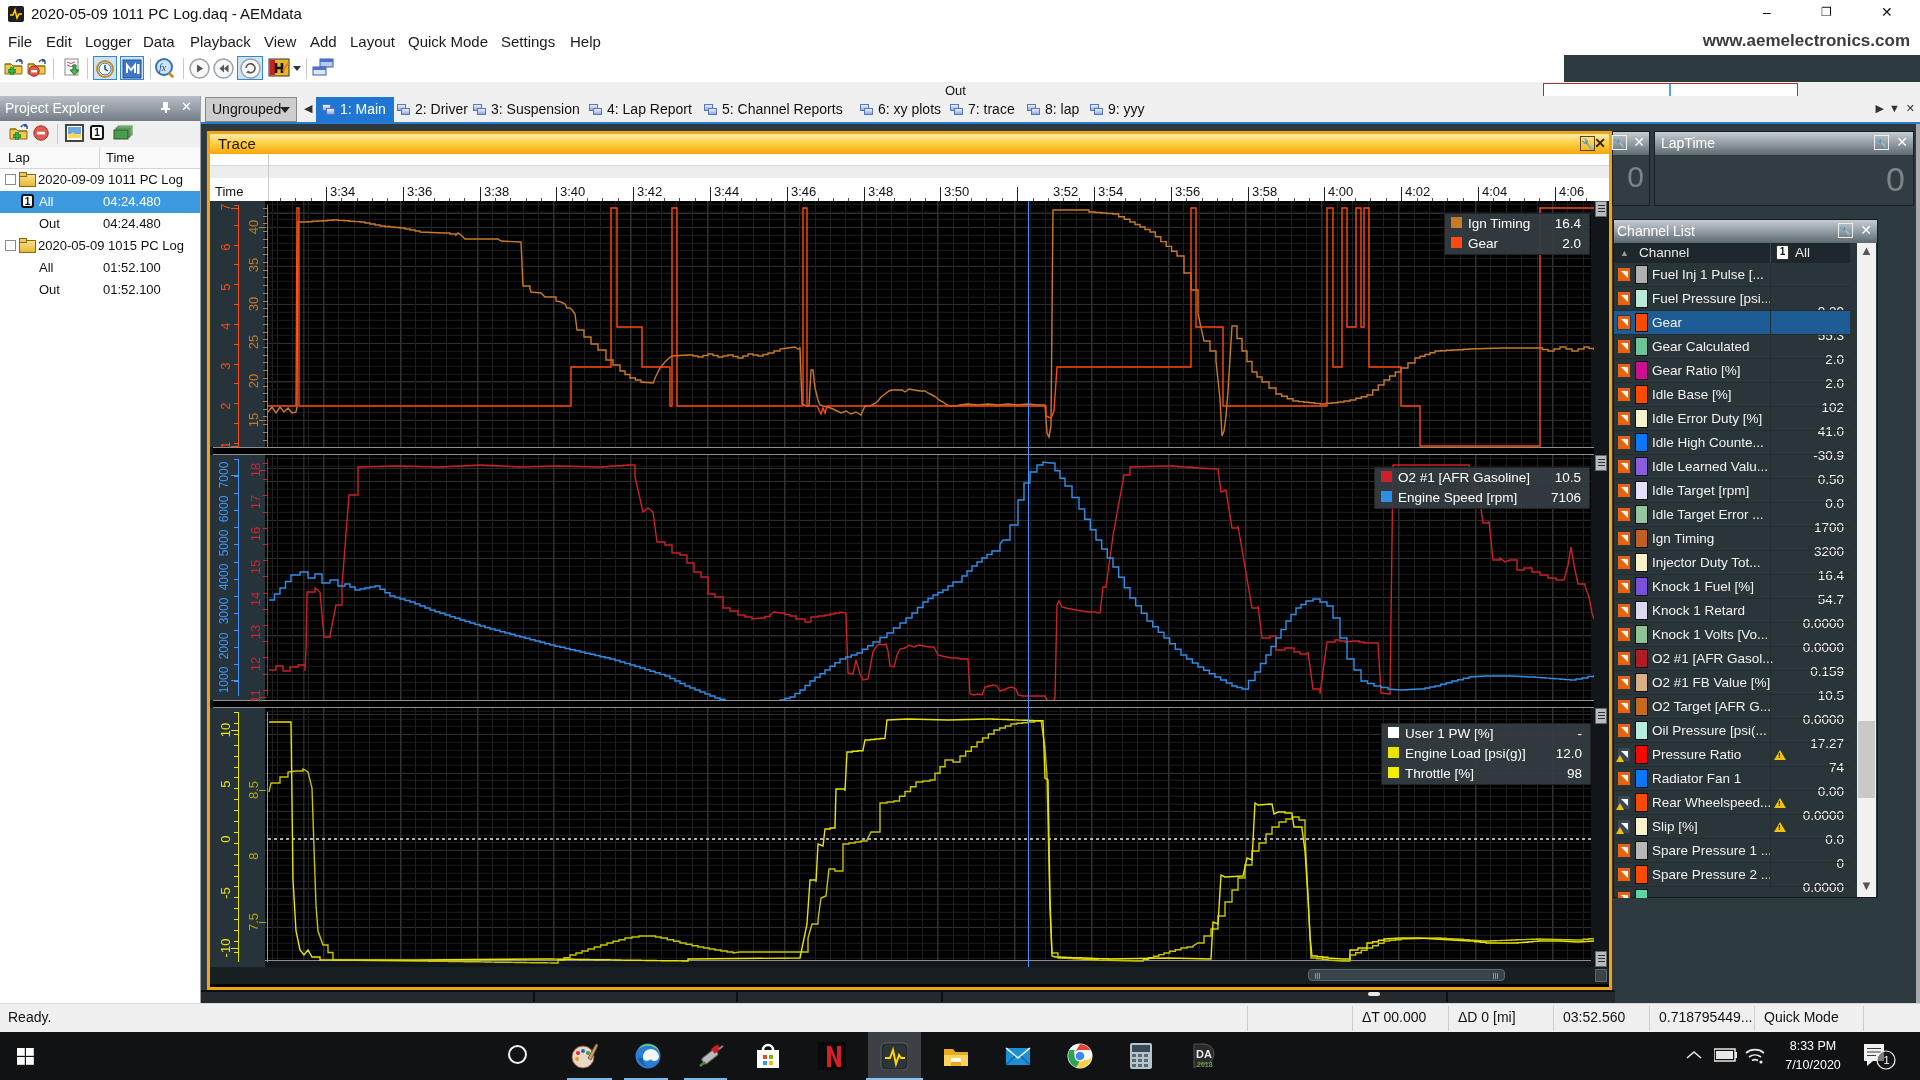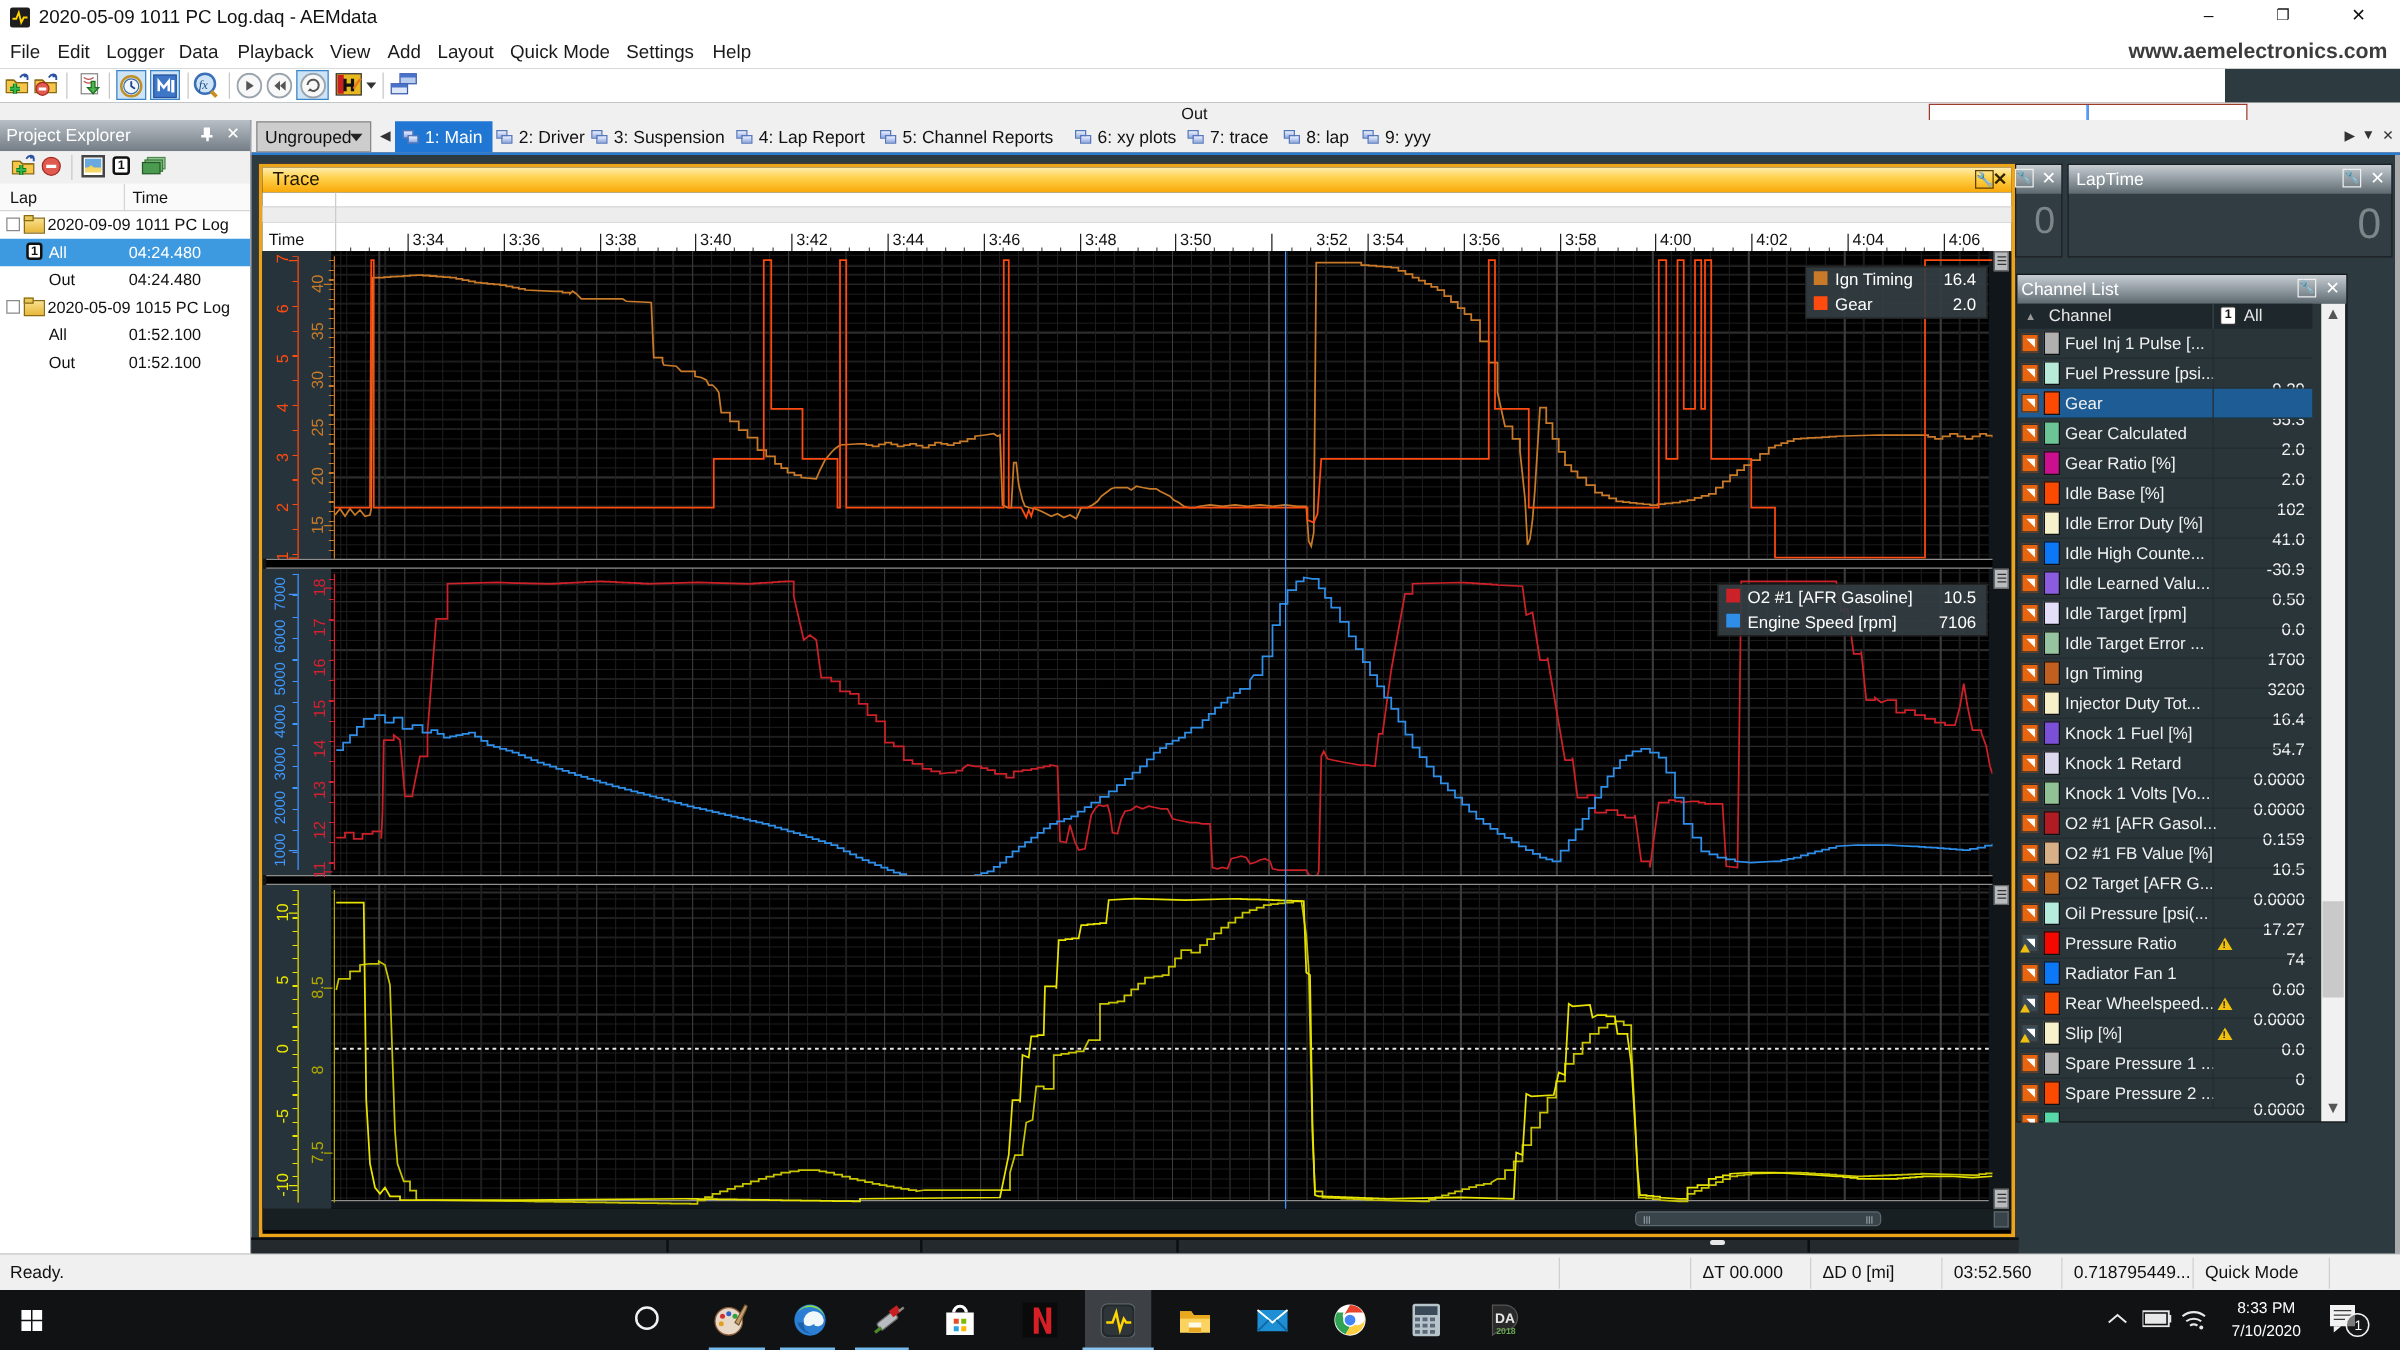--- a/index.html
+++ b/index.html
@@ -9,21 +9,21 @@
 
 
 #titlebar { left:0; top:0; width:1920px; height:28px; background:#ffffff; }
 #titlebar .ttext { position:absolute; left:31px; top:5px; font-size:15px; color:#111; }
 #appicon { position:absolute; left:8px; top:6px; width:16px; height:16px; background:#1d1d1d; border-radius:2px; }
 #appicon svg { position:absolute; left:0; top:0; }
 .winbtn { position:absolute; top:0; width:14px; height:28px; color:#111; font-size:14px; }
 #menubar { left:0; top:28px; width:1920px; height:27px; background:#ffffff; }
 #menubar span.mi { position:absolute; top:5px; font-size:15px; color:#1a1a1a; }
 #aemurl { position:absolute; top:3px; right:10px; font-size:17px; font-weight:bold; color:#3c3c3c; }
-#toolbar { left:0; top:55px; width:1780px; height:27px; background:#ffffff; }
+#toolbar { left:0; top:55px; width:1564px; height:27px; background:#ffffff; }
 .tsep { position:absolute; top:3px; width:1px; height:21px; background:#c8c8c8; }
 .tbtn-on { position:absolute; top:1px; background:#cde4f7; border:1px solid #3a84c8; }
 #strip { left:0; top:82px; width:1920px; height:14px; background:#f0f0f0; }
 #outlbl { position:absolute; left:945px; top:83px; font-size:13px; color:#111; }
 #lapboxes { position:absolute; left:1543px; top:83px; width:255px; height:17px; background:#fff; border:1px solid #9c3a2c; }
 #lapboxes .div { position:absolute; left:126px; top:0; width:1px; height:15px; background:#9c3a2c; }
 #lapboxes .cur { position:absolute; left:125px; top:0; width:2px; height:15px; background:#4f9fff; }
 
 
 #tabrow { left:201px; top:96px; width:1719px; height:26px; background:#f0f0f0; }
@@ -516,20 +516,25 @@
         <polyline points="1,14 23,14 25,172 28,223 32,242 36,247 40,242 44,249 52,249 52,252 150,252 280,251 285.2,251 285.2,251.1 290.3,251.1 290.3,251.2 295.5,251.2 295.5,251.2 300.6,251.2 300.6,251.3 305.8,251.3 305.8,251.4 310.9,251.4 310.9,251.5 316.1,251.5 316.1,251.5 321.2,251.5 321.2,251.6 326.4,251.6 326.4,251.7 331.5,251.7 331.5,251.8 336.7,251.8 336.7,251.8 341.8,251.8 341.8,251.9 347,251.9 347,252 352.2,252 352.2,252.1 357.3,252.1 357.3,252.2 362.5,252.2 362.5,252.2 367.6,252.2 367.6,252.3 372.8,252.3 372.8,252.4 377.9,252.4 377.9,252.5 383.1,252.5 383.1,252.5 388.2,252.5 388.2,252.6 393.4,252.6 393.4,252.7 398.5,252.7 398.5,252.8 403.7,252.8 403.7,252.8 408.8,252.8 408.8,252.9 414,252.9 414,253 420,253 420,251 532,250 539,216 542,172 548,172 548,174 550,136 555,138 557,121 562,121 562,120 567,120 567,119 568,81 577,81 577,83 579,44 584.3,44 584.3,43.3 589.7,43.3 589.7,42.7 595,42.7 595,42 597,32 602,32 602,31.5 607,31.5 607,31 612,31 612,30.5 617,30.5 617,30 619,12 640,11 680,12 720,11 725,11 725,11.2 730,11.2 730,11.4 735,11.4 735,11.5 740,11.5 740,11.7 745,11.7 745,11.9 750,11.9 750,12.1 755,12.1 755,12.3 760,12.3 760,12.5 765,12.5 765,12.6 770,12.6 770,12.8 775,12.8 775,13 777,70 780,72 782,192 784,248 787,249 792.3,249 792.3,249.2 797.6,249.2 797.6,249.4 802.9,249.4 802.9,249.6 808.2,249.6 808.2,249.8 813.5,249.8 813.5,250 818.8,250 818.8,250.2 824.1,250.2 824.1,250.4 829.4,250.4 829.4,250.6 834.7,250.6 834.7,250.8 840,250.8 840,251 900,250 943,251 945,214 950,216 953,167 957,169 975,168 979,150 984,152 987,95 990,97 1004,96 1006,106 1010,104 1017,104 1017,105 1024,105 1024,106 1026,119 1034,119 1034,121 1037,143 1040,190 1042,228 1044,248 1049.3,248 1049.3,248.7 1054.7,248.7 1054.7,249.3 1060,249.3 1060,250 1075,251 1082,251 1082,242 1090,242 1090,240 1099,240 1099,235 1104.7,235 1104.7,233.7 1110.3,233.7 1110.3,232.3 1116,232.3 1116,231 1133,230 1152,230 1167,231 1184,232 1201,233 1206.7,233 1206.7,233.7 1212.3,233.7 1212.3,234.3 1218,234.3 1218,235 1245,235 1250,235 1250,234.6 1255,234.6 1255,234.2 1260,234.2 1260,233.8 1265,233.8 1265,233.4 1270,233.4 1270,233 1292,233 1310,234 1326,233" stroke="#e8e400" stroke-width="1.4" fill="none"></polyline>
       </svg>
 <div class="legend" style="left:1234px;top:12px;width:146px;">
         <div class="row"><span class="sw" style="background:#c87a28;"></span>Ign Timing<span class="val">16.4</span></div>
         <div class="row"><span class="sw" style="background:#ff4a10;"></span>Gear<span class="val">2.0</span></div>
       </div>
 <div class="legend" style="left:1164px;top:266px;width:216px;">
         <div class="row"><span class="sw" style="background:#cc2128;"></span>O2 #1 [AFR Gasoline]<span class="val">10.5</span></div>
         <div class="row"><span class="sw" style="background:#2f8fe8;"></span>Engine Speed [rpm]<span class="val">7106</span></div>
       </div>
+<div class="legend" style="left:1171px;top:522px;width:210px;">
+        <div class="row"><span class="sw" style="background:#ffffff;"></span>User 1 PW [%]<span class="val">-</span></div>
+        <div class="row"><span class="sw" style="background:#e8e400;"></span>Engine Load [psi(g)]<span class="val">12.0</span></div>
+        <div class="row"><span class="sw" style="background:#f2ee00;"></span>Throttle [%]<span class="val">98</span></div>
+      </div>
 <div style="position:absolute;left:21px;top:7px;width:7px;height:1px;background:#ff4a10;"></div>
       <div style="position:absolute;left:21px;top:245px;width:7px;height:1px;background:#ff4a10;"></div>
       <div style="position:absolute;left:49px;top:26px;width:7px;height:1px;background:#c87a28;"></div>
       <div style="position:absolute;left:49px;top:219px;width:7px;height:1px;background:#c87a28;"></div>
       <div style="position:absolute;left:21px;top:274px;width:7px;height:1px;background:#3f97ff;"></div>
       <div style="position:absolute;left:21px;top:479px;width:7px;height:1px;background:#3f97ff;"></div>
       <div style="position:absolute;left:49px;top:269px;width:7px;height:1px;background:#d42030;"></div>
       <div style="position:absolute;left:49px;top:496px;width:7px;height:1px;background:#d42030;"></div>
       <div style="position:absolute;left:21px;top:529px;width:7px;height:1px;background:#e8e400;"></div>
       <div style="position:absolute;left:21px;top:747px;width:7px;height:1px;background:#e8e400;"></div>

